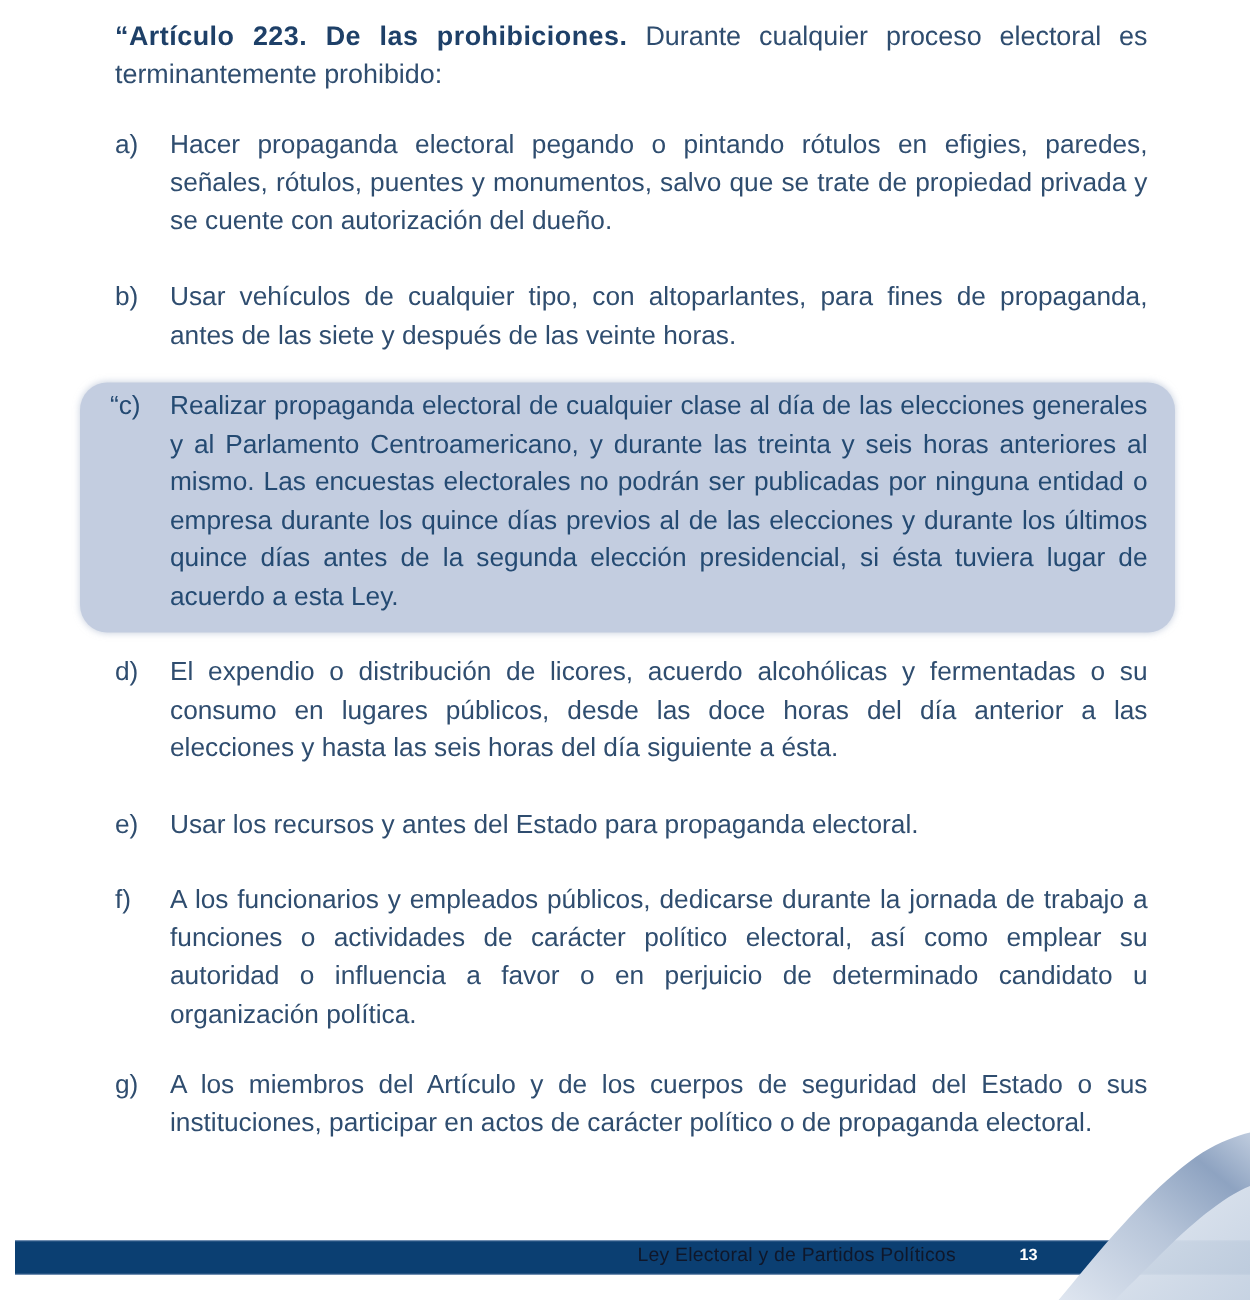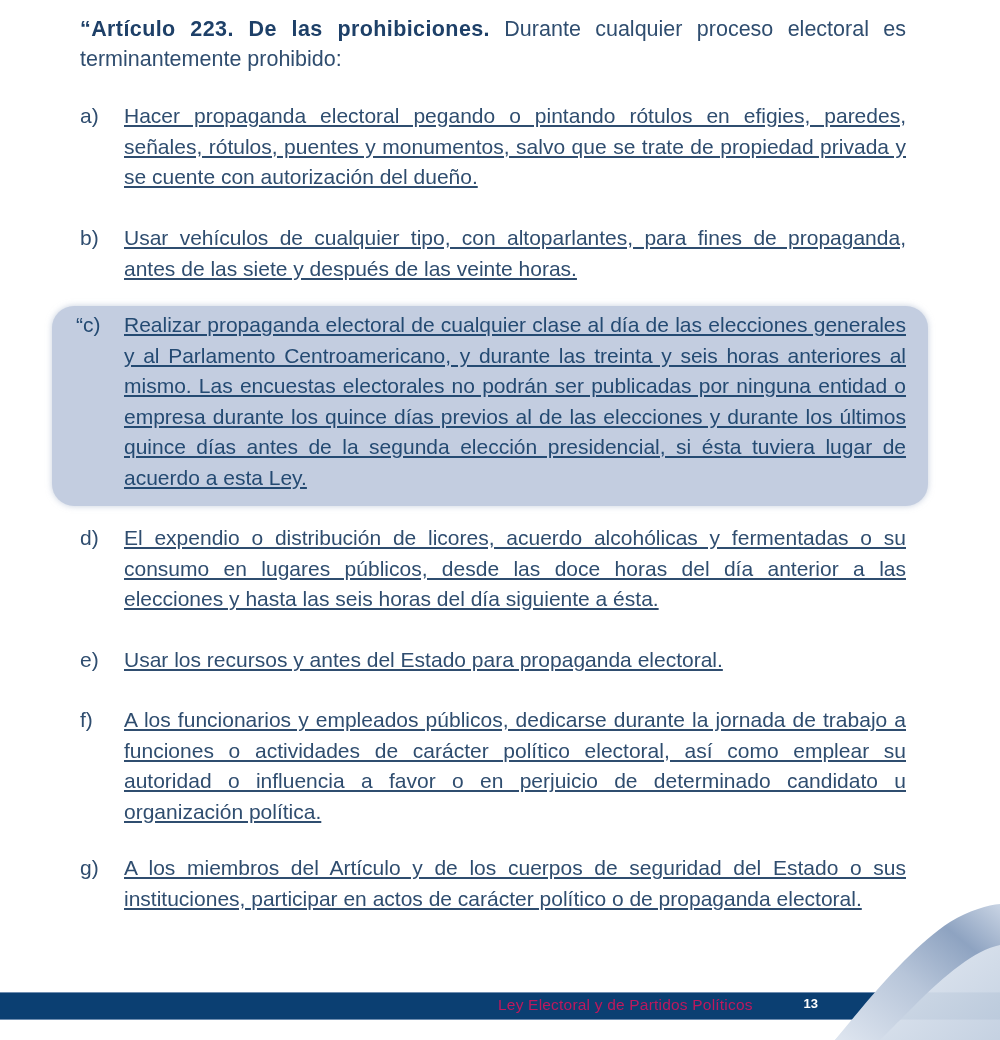--- a/index.html
+++ b/index.html
@@ -10,21 +10,21 @@
     body {
       width: 1000px;
       height: 1040px;
       position: relative;
       overflow: hidden;
       font-family: "Liberation Sans", "DejaVu Sans", sans-serif;
       color: #2f4d6f;
     }
     .page {
       position: absolute;
-      left: 0; top: 0;
+      left: 12px; top: 0;
       width: 820px; height: 1040px;
     }
     .intro {
       position: absolute;
       left: 80px;
       top: 14px;
       width: 826px;
       font-size: 21.5px;
       line-height: 30px;
       text-align: justify;
@@ -43,21 +43,20 @@
       line-height: 30.5px;
       display: flex;
     }
     .item .marker {
       width: 44px;
       flex: 0 0 44px;
     }
     .item .text {
       flex: 1;
       text-align: justify;
-      text-decoration: underline;
     }
     .item.highlight .marker {
       margin-left: -4px;
       width: 48px;
       flex: 0 0 48px;
     }
     .highlight-box {
       position: absolute;
       left: 52px;
       top: 306px;
@@ -78,21 +77,21 @@
       height: 26px;
       background: #0b3f72;
       border-top: 1px solid #6f8db0;
       border-bottom: 1px solid #6f8db0;
     }
     .footer-title {
       position: absolute;
       left: 498px;
       top: 996px;
       font-size: 15.5px;
-      color: #be185d;
+      color: #0f172a;
       letter-spacing: 0.2px;
     }
     .page-number {
       position: absolute;
       right: 2px;
       top: 996px;
       font-size: 13px;
       font-weight: bold;
       color: #ffffff;
     }

